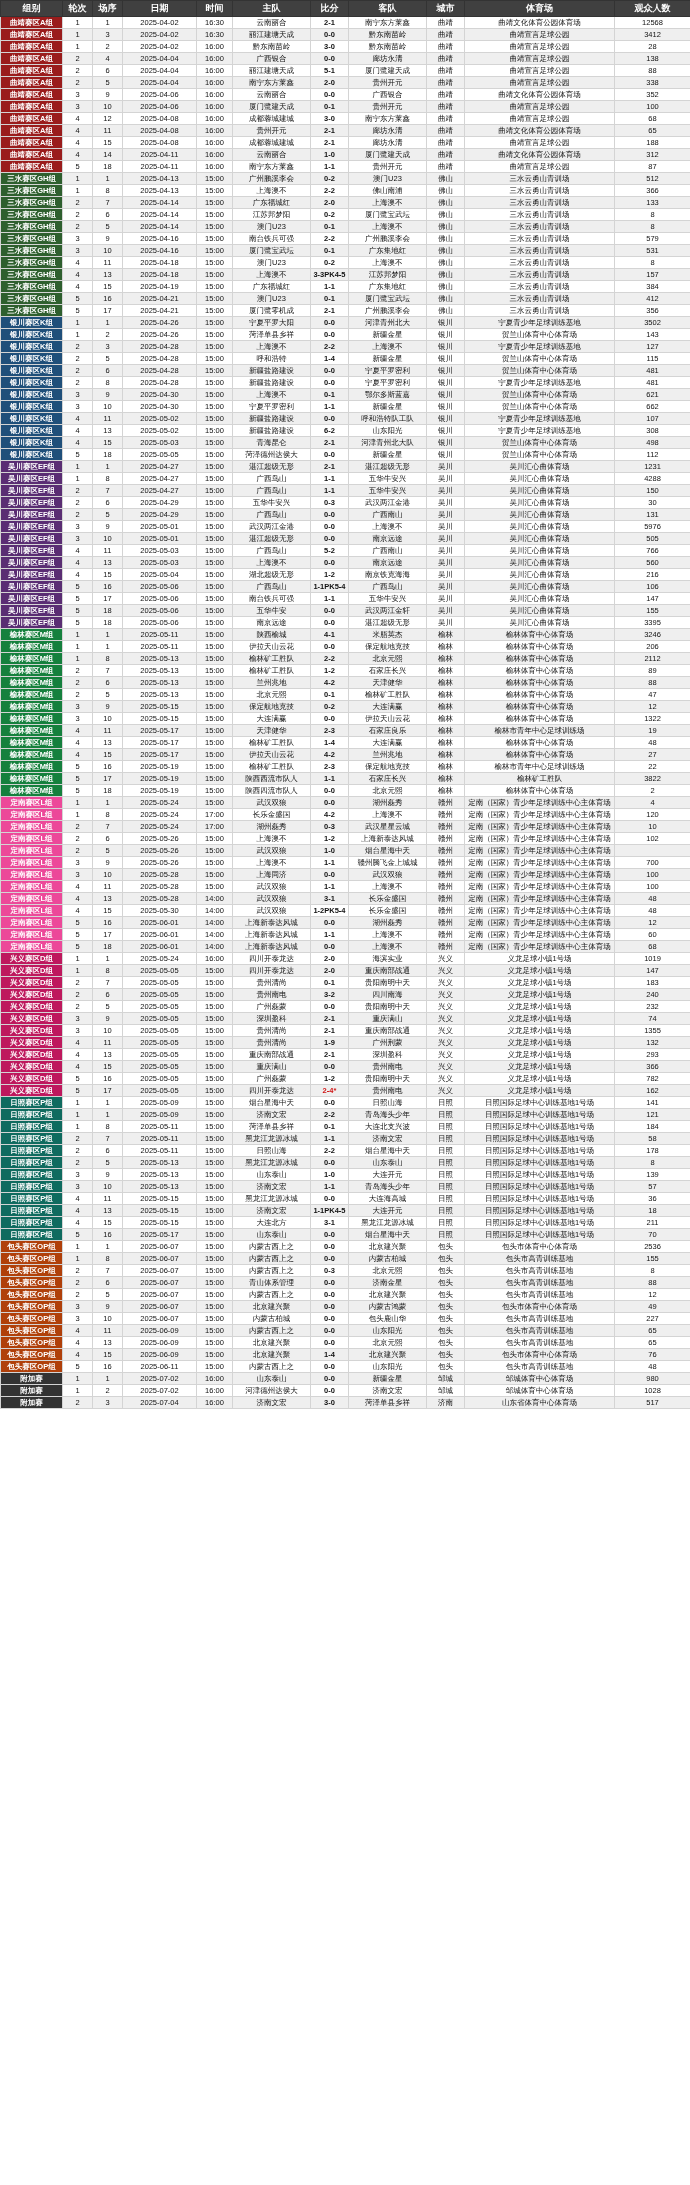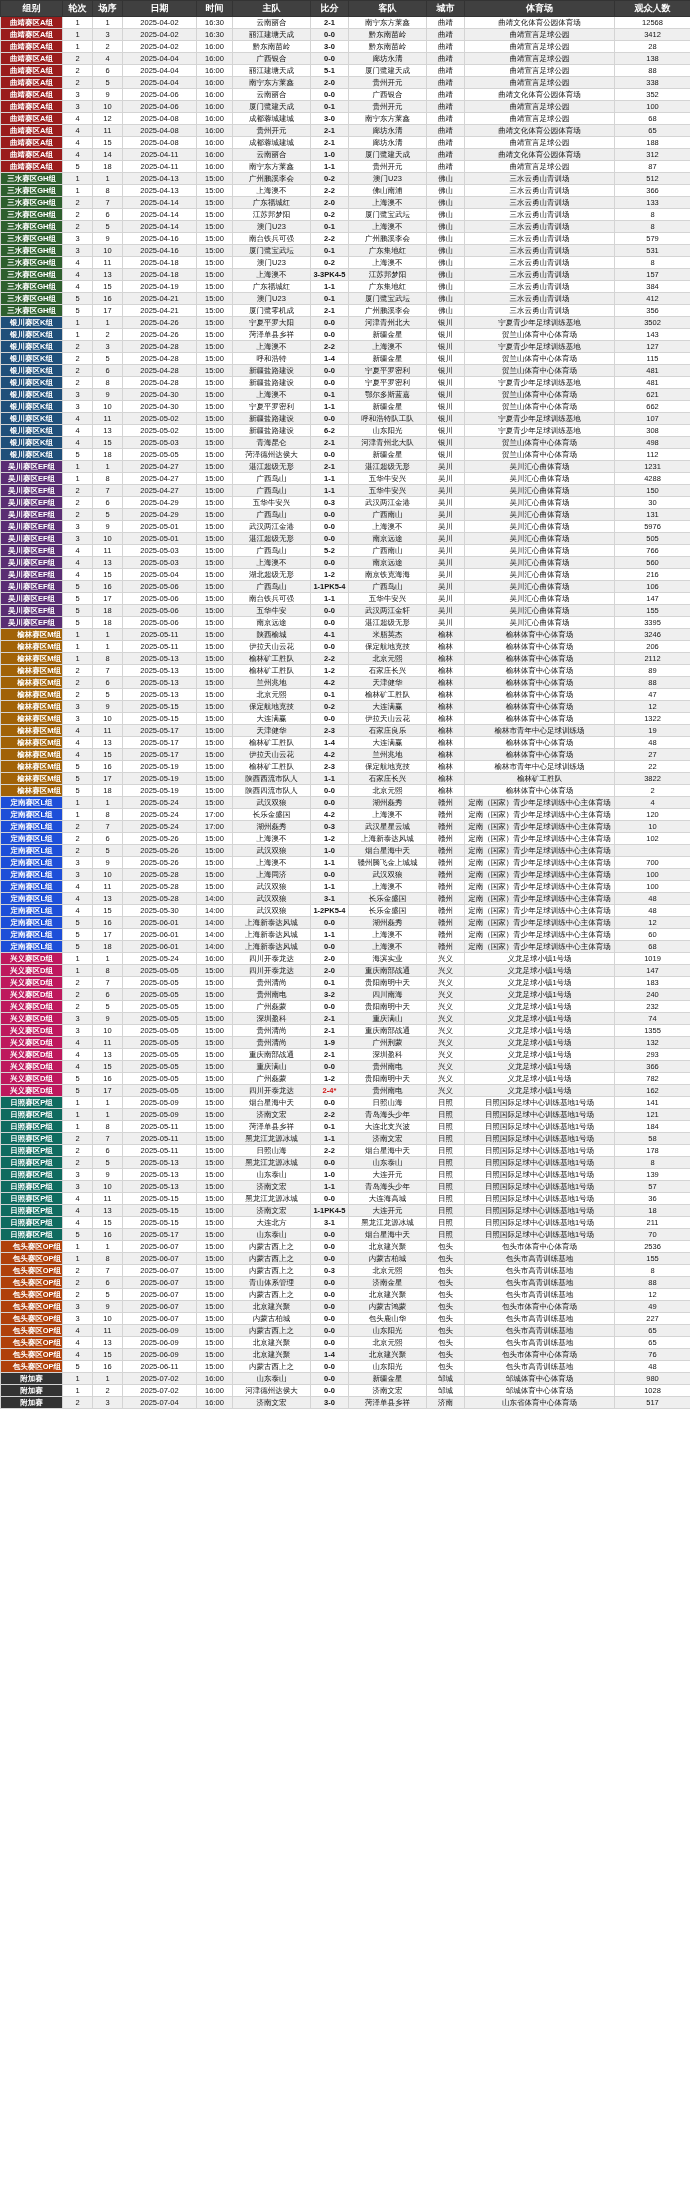--- a/index.html
+++ b/index.html
@@ -24,25 +24,25 @@
   td{
     border:1px solid #d4d4d4;font-size:7.5px;line-height:9px;height:11px;padding:0 1px;
     text-align:center;color:#111;white-space:nowrap;overflow:hidden;
   }
   td.grp{color:#ffffff;font-weight:bold;font-size:7.5px;}
   tr.alt td{background:#efefef;}
   tr td.g0{background:#9a1c1c;}
   tr td.g1{background:#2e5f2e;}
   tr td.g2{background:#1f4f7a;}
   tr td.g3{background:#5a2d73;}
-  tr td.g4{background:#a16207;text-align:right;}
-  tr td.g5{background:#1d4ed8;}
+  tr td.g4{background:#15803d;}
+  tr td.g5{background:#ec4899;}
   tr td.g6{background:#be185d;}
   tr td.g7{background:#0f6b5f;text-align:center;}
-  tr td.g8{background:#b0400a;text-align:right;}
+  tr td.g8{background:#b0400a;}
   tr td.g9{background:#333333;}
   td.score{font-weight:bold;}
   td.redscore{color:#d01414;font-weight:bold;}
 </style>
 </head>
 <body>
 
 <div id="sheet">
   <table>
     <colgroup>

